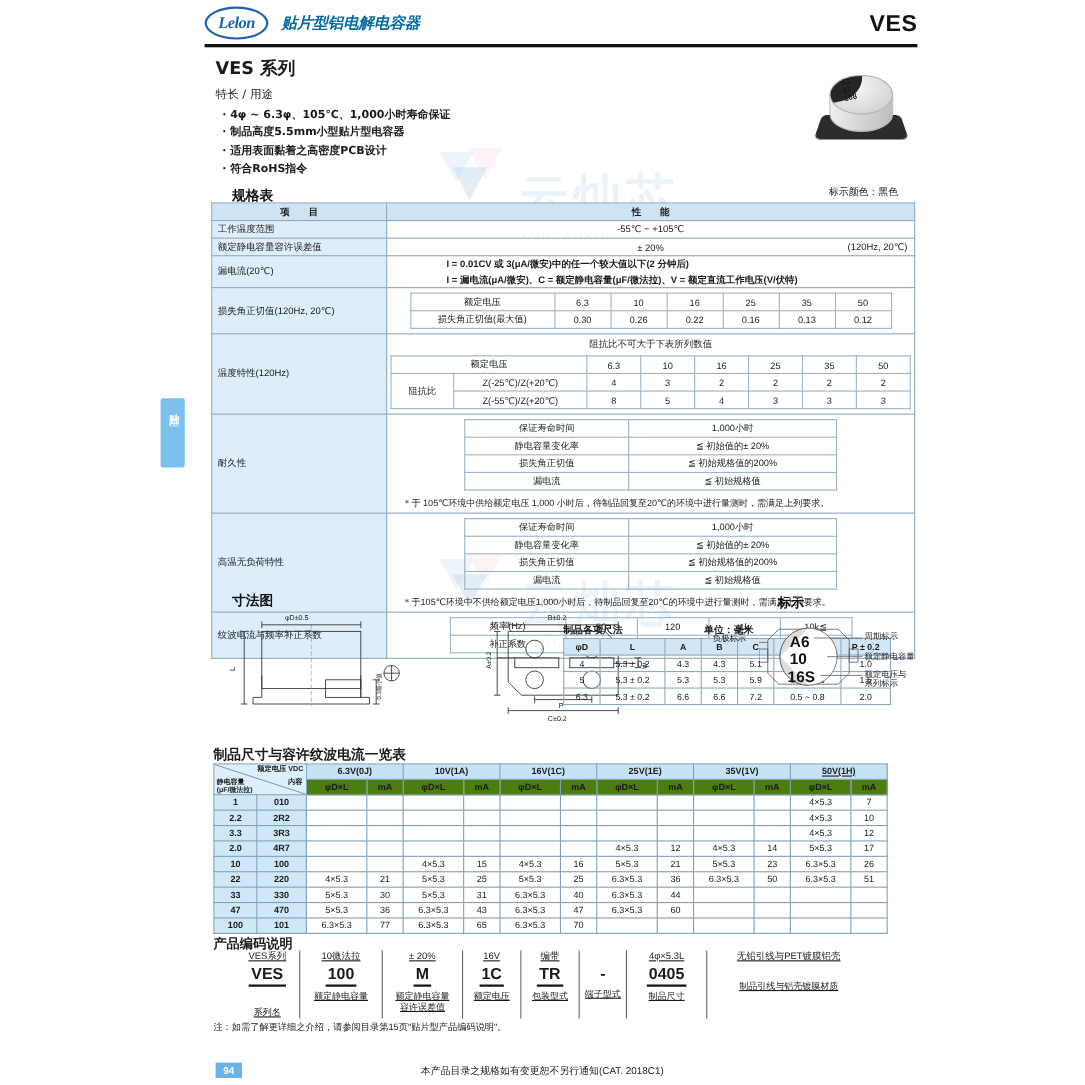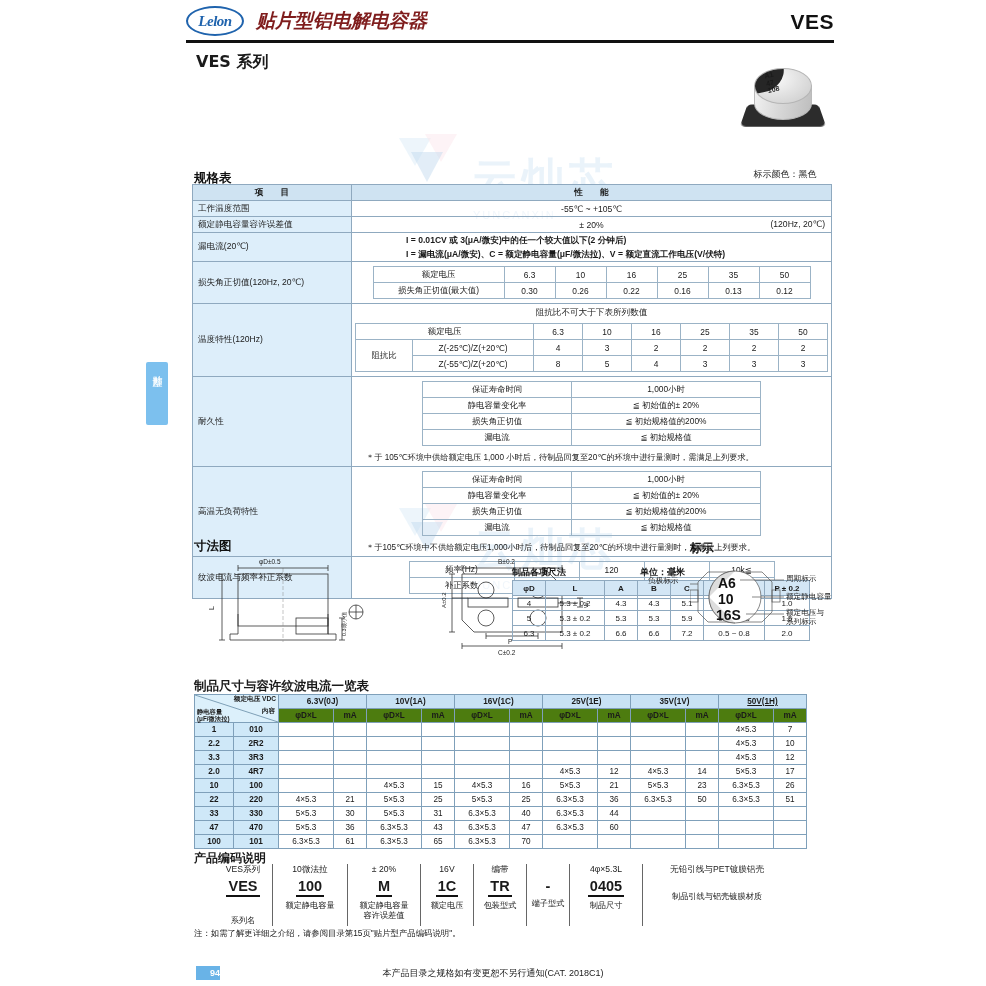--- a/index.html
+++ b/index.html
@@ -21,35 +21,35 @@
   .wm-sub{font-size:11px;color:#cfe2f2;letter-spacing:2px;}
   .wm-logo{position:absolute;width:70px;height:58px;}
 
   
   .hdr{position:absolute;left:186px;top:6px;width:648px;height:38px;}
   .hdr-rule{position:absolute;left:186px;top:40px;width:648px;height:2.5px;background:#111;}
   .logo-oval{width:54px;height:26px;border:2px solid #1f63ad;border-radius:50%;
     display:flex;align-items:center;justify-content:center;background:#fff;}
   .logo-oval span{font-family:"Liberation Serif",serif;font-style:italic;font-weight:bold;
     font-size:15px;color:#1f63ad;letter-spacing:-.5px;}
-  .hdr-title{font-size:19px;font-weight:bold;font-style:italic;color:#7f1d1d;
+  .hdr-title{font-size:14px;font-weight:bold;font-style:italic;color:#0369a1;
      font-family:"DejaVu Sans",sans-serif;}
   .hdr-ves{position:absolute;right:0;top:4px;font-size:21px;font-weight:bold;color:#111;
      letter-spacing:.5px;}
 
   
   .side-tab{position:absolute;left:146px;top:362px;width:22px;height:63px;
     background:#7cc0ee;border-radius:2px;}
   .side-tab span{display:block;writing-mode:vertical-rl;text-orientation:upright;
     color:#fff;font-size:10px;letter-spacing:1px;margin:5px auto 0;text-align:center;
     font-family:"DejaVu Sans",sans-serif;}
 
   
   .sec-title{position:absolute;font-size:13.5px;font-weight:bold;color:#111;
-     font-family:"DejaVu Sans",sans-serif;}
+     font-family:"DejaVu Sans",sans-serif;margin-left:17px;}
   .h-series{position:absolute;left:196px;top:52px;font-size:16px;font-weight:bold;
      font-family:"DejaVu Sans",sans-serif;}
   .feat{position:absolute;left:196px;top:78px;font-size:10.5px;line-height:16.5px;
      font-family:"DejaVu Sans",sans-serif;}
   .feat .t{font-size:10.5px;}
   .feat ul{list-style:none;margin:2px 0 0;padding:0 0 0 6px;}
   .feat li{font-weight:bold;font-size:10px;}
 
   
   .photo-box{position:absolute;left:730px;top:62px;width:110px;height:95px;}
@@ -108,33 +108,33 @@
   .diagcell{background:#dcf0fb;position:relative;width:74px;height:28px;padding:0;}
   .diagcell .dl{position:absolute;left:0;top:0;width:100%;height:100%;}
   .dc-a{position:absolute;right:2px;top:0px;font-size:6.6px;font-weight:bold;}
   .dc-b{position:absolute;left:2px;bottom:0px;font-size:6.3px;font-weight:bold;line-height:7px;text-align:left;}
   .dc-c{position:absolute;right:3px;bottom:6px;font-size:6.6px;font-weight:bold;}
 
   
   .codecap{position:absolute;left:194px;top:850px;font-size:12px;font-weight:bold;
     font-family:"DejaVu Sans",sans-serif;}
   .codewrap{position:absolute;left:214px;top:864px;width:610px;}
-  .coderow{display:flex;}
+  .coderow{display:flex;text-decoration:underline;}
   .cc{text-align:center;}
   .cc .top{font-size:8.6px;height:14px;}
   .cc .big{font-size:14.5px;font-weight:bold;border-bottom:2px solid #111;display:inline-block;
     padding:0 2px;line-height:17px;}
   .cc .big.nb{border-bottom:none;}
   .cc .bot{font-size:8.2px;line-height:10px;padding-top:4px;}
   .divline{border-left:1px solid #666;}
   .codenote{position:absolute;left:194px;top:928px;font-size:8.4px;}
 
   
   .pgnum{position:absolute;left:196px;top:966px;width:24px;height:14px;background:#69b3e7;
-    color:#fff;font-size:9px;text-align:right;line-height:14px;font-weight:bold;}
+    color:#fff;font-size:9px;text-align:center;line-height:14px;font-weight:bold;}
   .footnote{position:absolute;left:0;top:967px;width:986px;text-align:center;font-size:9px;}
 </style>
 </head>
 <body>
 
 <div class="page">
 
   <div class="watermark" style="left:395px;top:150px;">
     <svg class="wm-logo" style="left:0;top:-18px;" viewBox="0 0 70 58">
       <polygon points="4,6 36,6 20,34" fill="#8fc3e8" opacity=".55"></polygon>
@@ -167,20 +167,29 @@
     </div>
     <div class="hdr-ves">VES</div>
   </div>
   <div class="hdr-rule"></div>
 
   <div class="side-tab">
     <span>贴片型</span>
   </div>
 
   <div class="h-series">VES 系列</div>
+  <div class="feat">
+    <div class="t">特长 / 用途</div>
+    <ul>
+      <li>· 4φ ~ 6.3φ、105℃、1,000小时寿命保证</li>
+      <li>· 制品高度5.5mm小型贴片型电容器</li>
+      <li>· 适用表面黏着之高密度PCB设计</li>
+      <li>· 符合RoHS指令</li>
+    </ul>
+  </div>
 
   <div class="photo-box">
     <div class="cap-base"></div>
     <div class="cap-body"></div>
     <div class="cap-top">
         <div class="blk"></div>
       </div>
     <div class="cap-marks">
       <div>A1</div>
       <div>47</div>
@@ -646,21 +655,21 @@
           <td style="width: 28px;">60</td>
           <td style="width: 50px;"></td>
           <td style="width: 28px;"></td>
           <td style="width: 50px;"></td>
           <td style="width: 28px;"></td>
         </tr>
         <tr>
           <td class="cap" style="width: 34px;">100</td>
           <td class="code" style="width: 40px;">101</td>
           <td style="width: 50px;">6.3×5.3</td>
-          <td style="width: 28px;">61</td>
+          <td style="width: 28px;">77</td>
           <td style="width: 50px;">6.3×5.3</td>
           <td style="width: 28px;">65</td>
           <td style="width: 50px;">6.3×5.3</td>
           <td style="width: 28px;">70</td>
           <td style="width: 50px;"></td>
           <td style="width: 28px;"></td>
           <td style="width: 50px;"></td>
           <td style="width: 28px;"></td>
           <td style="width: 50px;"></td>
           <td style="width: 28px;"></td>

